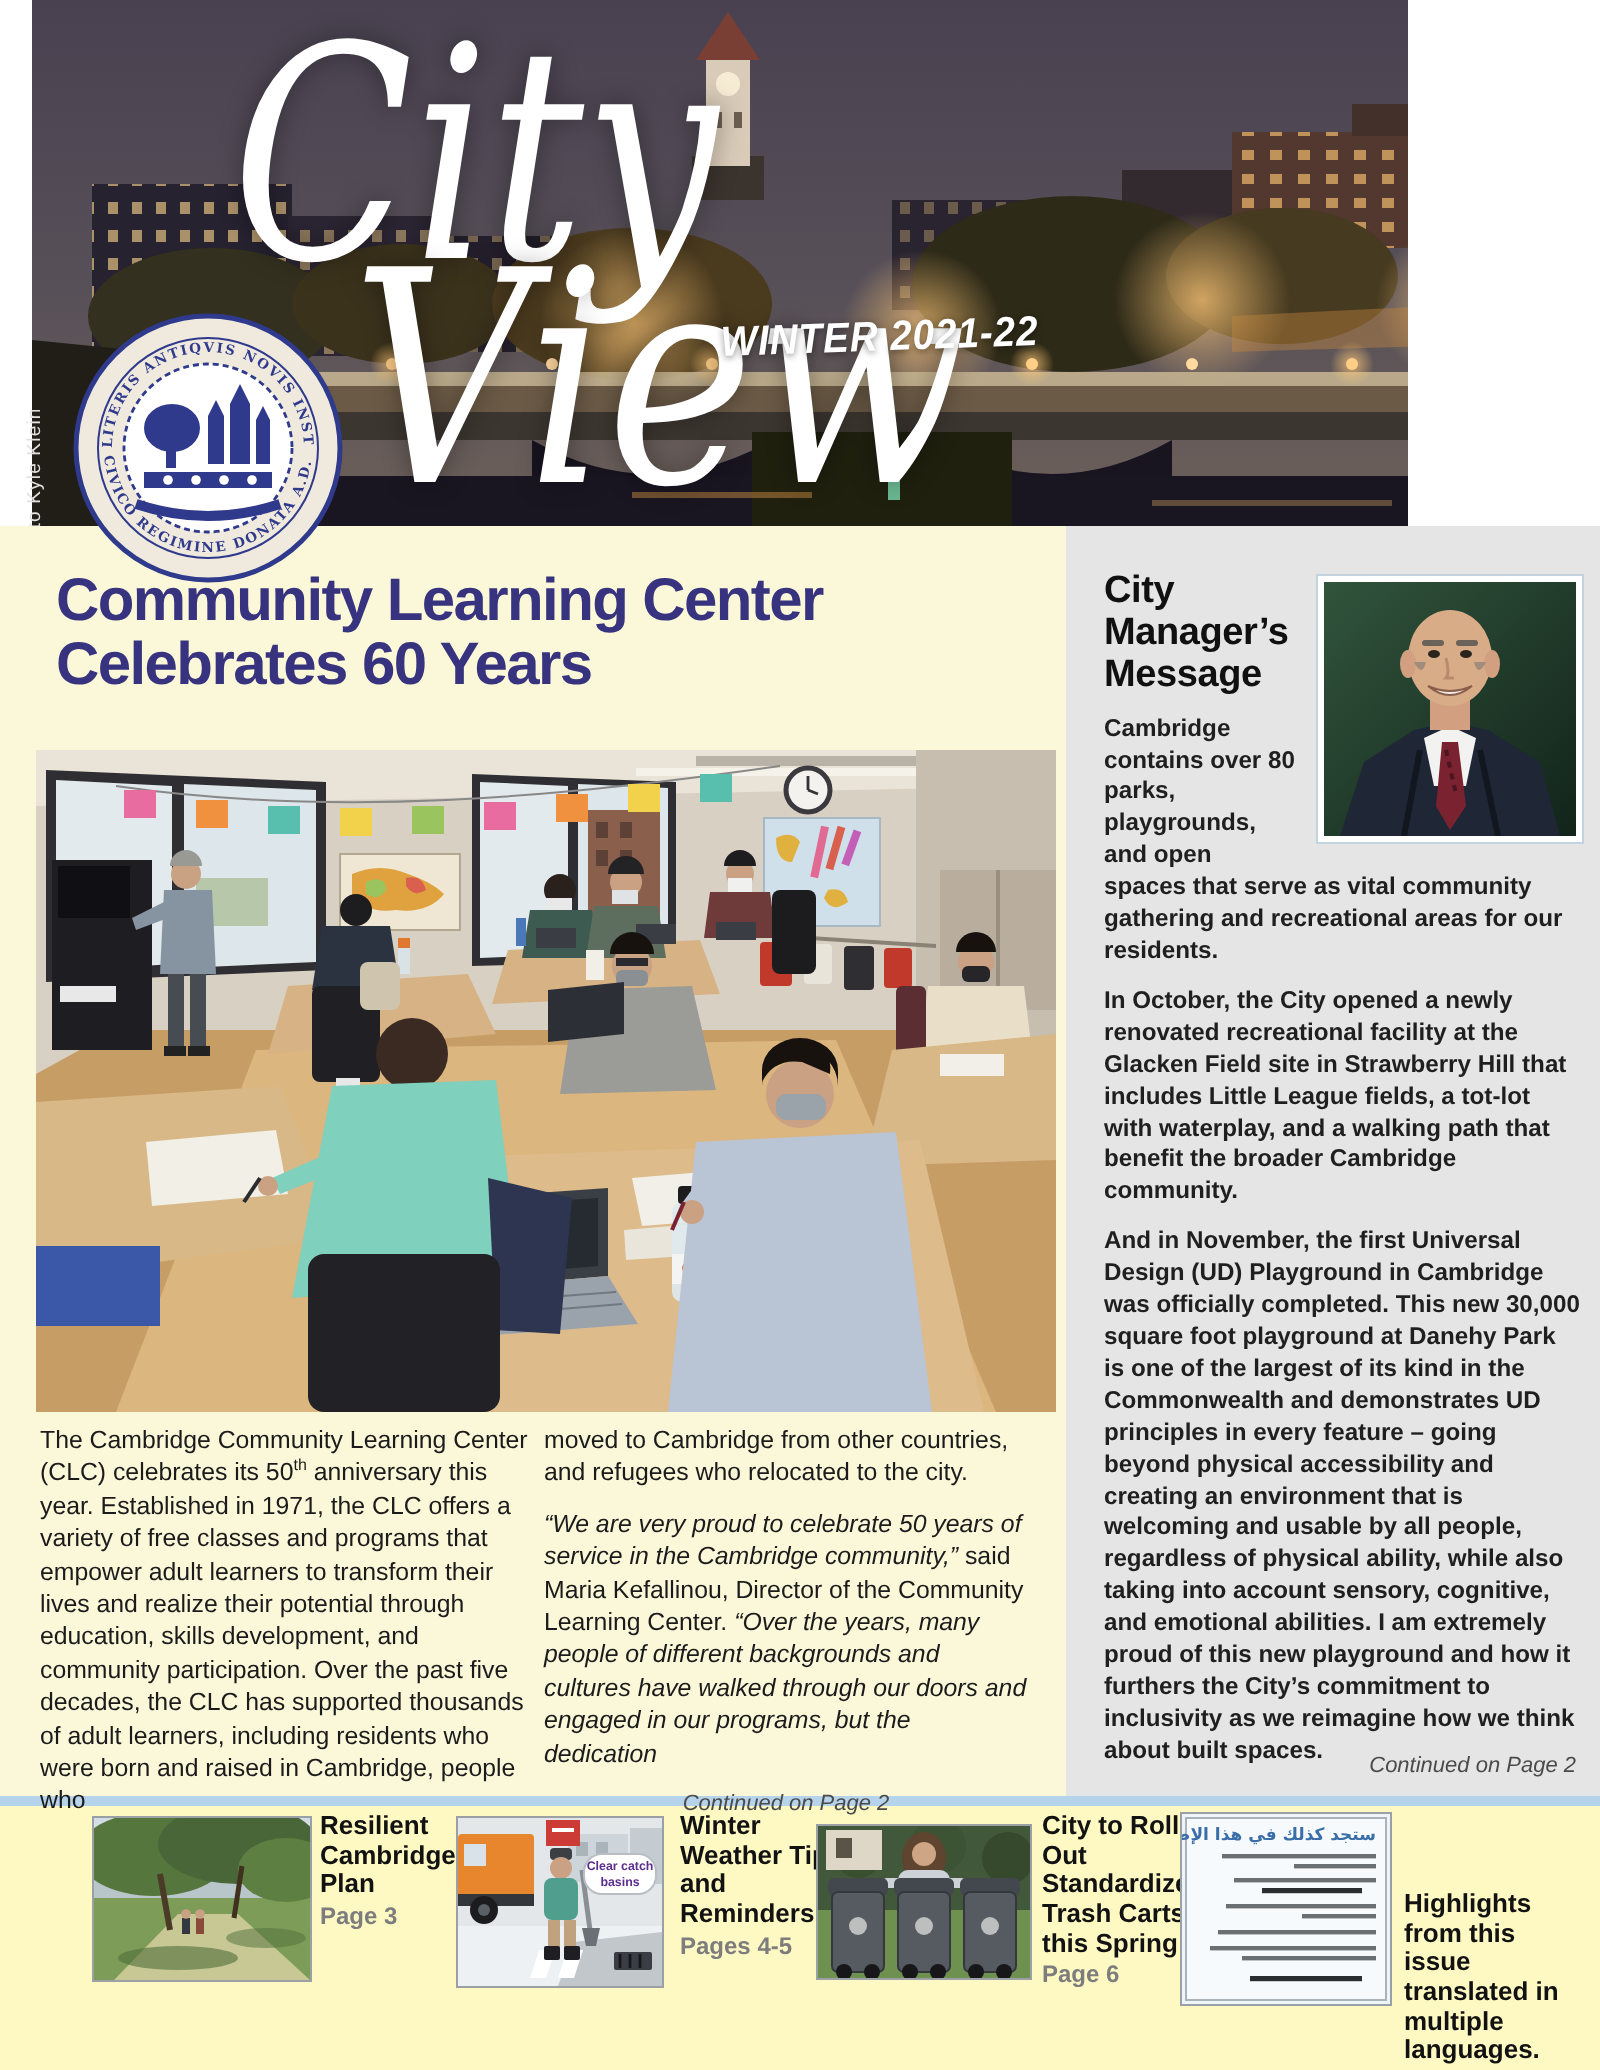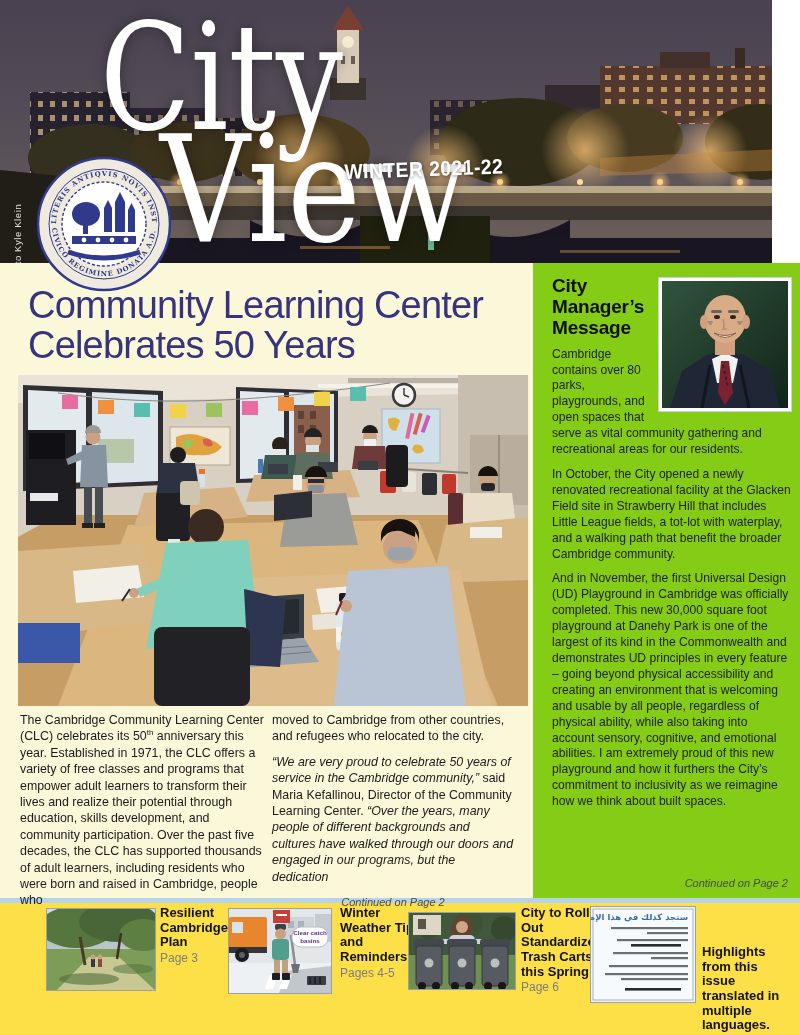--- a/index.html
+++ b/index.html
@@ -1,59 +1,59 @@
 <!DOCTYPE html>
 <html><head>
 <meta charset="utf-8">
 <style>
   html,body{margin:0;padding:0;background:#fff;}
   .page{position:relative;width:800px;height:1035px;background:#ffffff;overflow:hidden;
         font-family:"Liberation Sans",sans-serif;}
   
-  .masthead{position:absolute;left:0;top:0;width:772px;height:263px;overflow:hidden;}
+  .masthead{position:absolute;left:16px;top:0;width:688px;height:263px;overflow:hidden;font-style:italic;}
   .masthead svg.bg{position:absolute;left:0;top:0;}
   .mast-title{position:absolute;color:#ffffff;font-family:"DejaVu Serif",serif;font-size:148px;
               line-height:1;transform-origin:left top;text-shadow:0 0 14px rgba(0,0,0,.35);}
   .mast-city{left:100px;top:4px;transform:scaleX(.80);}
   .mast-view{left:160px;top:116px;transform:scaleX(.84);}
   .mast-issue{position:absolute;left:344px;top:160px;color:#fff;font-weight:bold;font-size:21px;
               letter-spacing:.5px;transform:rotate(-2deg) scaleX(.92);transform-origin:left top;
               text-shadow:0 1px 4px rgba(0,0,0,.45);}
   .photo-credit{position:absolute;left:12px;top:283px;color:#e4e2e0;font-size:9.5px;letter-spacing:.6px;
                 transform:rotate(-90deg);transform-origin:0 0;white-space:nowrap;}
   .seal{position:absolute;left:36px;top:156px;width:136px;height:136px;z-index:5;}
   
   .cream{position:absolute;left:0;top:263px;width:533px;height:635px;background:#fbf7d9;}
   .headline{position:absolute;left:28px;top:285px;width:505px;margin:0;color:#37337e;
-            font-size:38px;line-height:1.06;font-weight:400;letter-spacing:-.8px;z-index:2;}
+            font-size:30px;line-height:1.06;font-weight:700;letter-spacing:-.8px;z-index:2;}
   .lead-photo{position:absolute;left:18px;top:375px;width:510px;height:331px;overflow:hidden;
               background:#c9bfae;z-index:2;}
   .col{position:absolute;top:712px;font-size:12.4px;line-height:16.4px;color:#1b1b1b;z-index:2;}
   .col p{margin:0 0 9px 0;}
   .col1{left:20px;width:244px;}
   .col2{left:272px;width:242px;}
   .col sup{font-size:8px;line-height:0;}
   .quote{font-style:italic;}
   .attrib{font-style:normal;}
   .continued{display:block;text-align:center;font-style:italic;color:#4a4a4a;font-size:11px;margin-top:1px;}
   
-  .sidebar{position:absolute;left:533px;top:263px;width:267px;height:635px;background:#84cc16;
-           box-sizing:border-box;padding:13px 9px 10px 19px;z-index:2;overflow:hidden;}
+  .sidebar{position:absolute;left:533px;top:263px;width:267px;height:635px;background:#e5e5e5;
+           box-sizing:border-box;padding:23px 9px 10px 19px;z-index:2;overflow:hidden;}
   .portrait{float:right;width:126px;height:127px;margin:2px 0 6px 9px;border:3px solid #fff;
             box-shadow:0 0 0 1px #c2d3e2;}
   .sidebar h2{margin:0 0 8px 0;font-size:19px;line-height:1.1;color:#101010;letter-spacing:-.2px;}
-  .sidebar p{margin:0 0 9px 0;font-size:12.1px;line-height:15.9px;color:#1f1f1f;}
+  .sidebar p{margin:0 0 9px 0;font-size:12.1px;line-height:15.9px;color:#1f1f1f;font-weight:bold;}
   .sidebar .continued{position:absolute;right:12px;bottom:9px;}
   
   .divider{position:absolute;left:0;top:898px;width:800px;height:5px;background:#b5d3ea;}
-  .teasers{position:absolute;left:0;top:903px;width:800px;height:132px;background:#fde047;}
+  .teasers{position:absolute;left:0;top:903px;width:800px;height:132px;background:#fef9c3;}
   .teaser{position:absolute;}
   .thumb{position:absolute;border:1px solid #9aa0a6;background:#fff;overflow:hidden;}
   .t-text{position:absolute;font-size:13px;line-height:1.13;font-weight:bold;color:#121212;}
-  .t-page{font-weight:normal;color:#7d7d7d;font-size:12px;margin-top:2px;}
+  .t-page{font-weight:bold;color:#7d7d7d;font-size:12px;margin-top:2px;}
 </style>
 </head>
 <body>
 
 <div class="page">
 
   <header class="masthead">
     <svg class="bg" width="800" height="263" viewBox="0 0 800 263">
       <defs>
         <linearGradient id="sky" x1="0" y1="0" x2="0" y2="1">
@@ -174,21 +174,21 @@
       <circle cx="76" cy="84" r="2.4" fill="#fff"></circle>
         <circle cx="90" cy="84" r="2.4" fill="#fff"></circle>
       <path d="M32,96 Q68,108 104,96" stroke="#2f3a8c" stroke-width="5" fill="none"></path>
     </g>
   </svg>
 
   <div class="cream"></div>
 
   <h1 class="headline">
     <span>Community Learning Center</span><br>
-    <span>Celebrates 50 Years</span>
+    <span>Celebrates 60 Years</span>
   </h1>
 
   <div class="lead-photo">
     <svg width="510" height="331" viewBox="0 0 510 331">
       <rect width="510" height="331" fill="#d8d0c3"></rect>
       <polygon points="0,0 510,0 510,18 0,28" fill="#e9e3d8"></polygon>
       <rect x="330" y="3" width="180" height="5" fill="#b9b2a6"></rect>
       <rect x="300" y="9" width="140" height="4" fill="#f5f2ea"></rect>
       <polygon points="440,0 510,0 510,331 440,125" fill="#c8beb0"></polygon>
 

